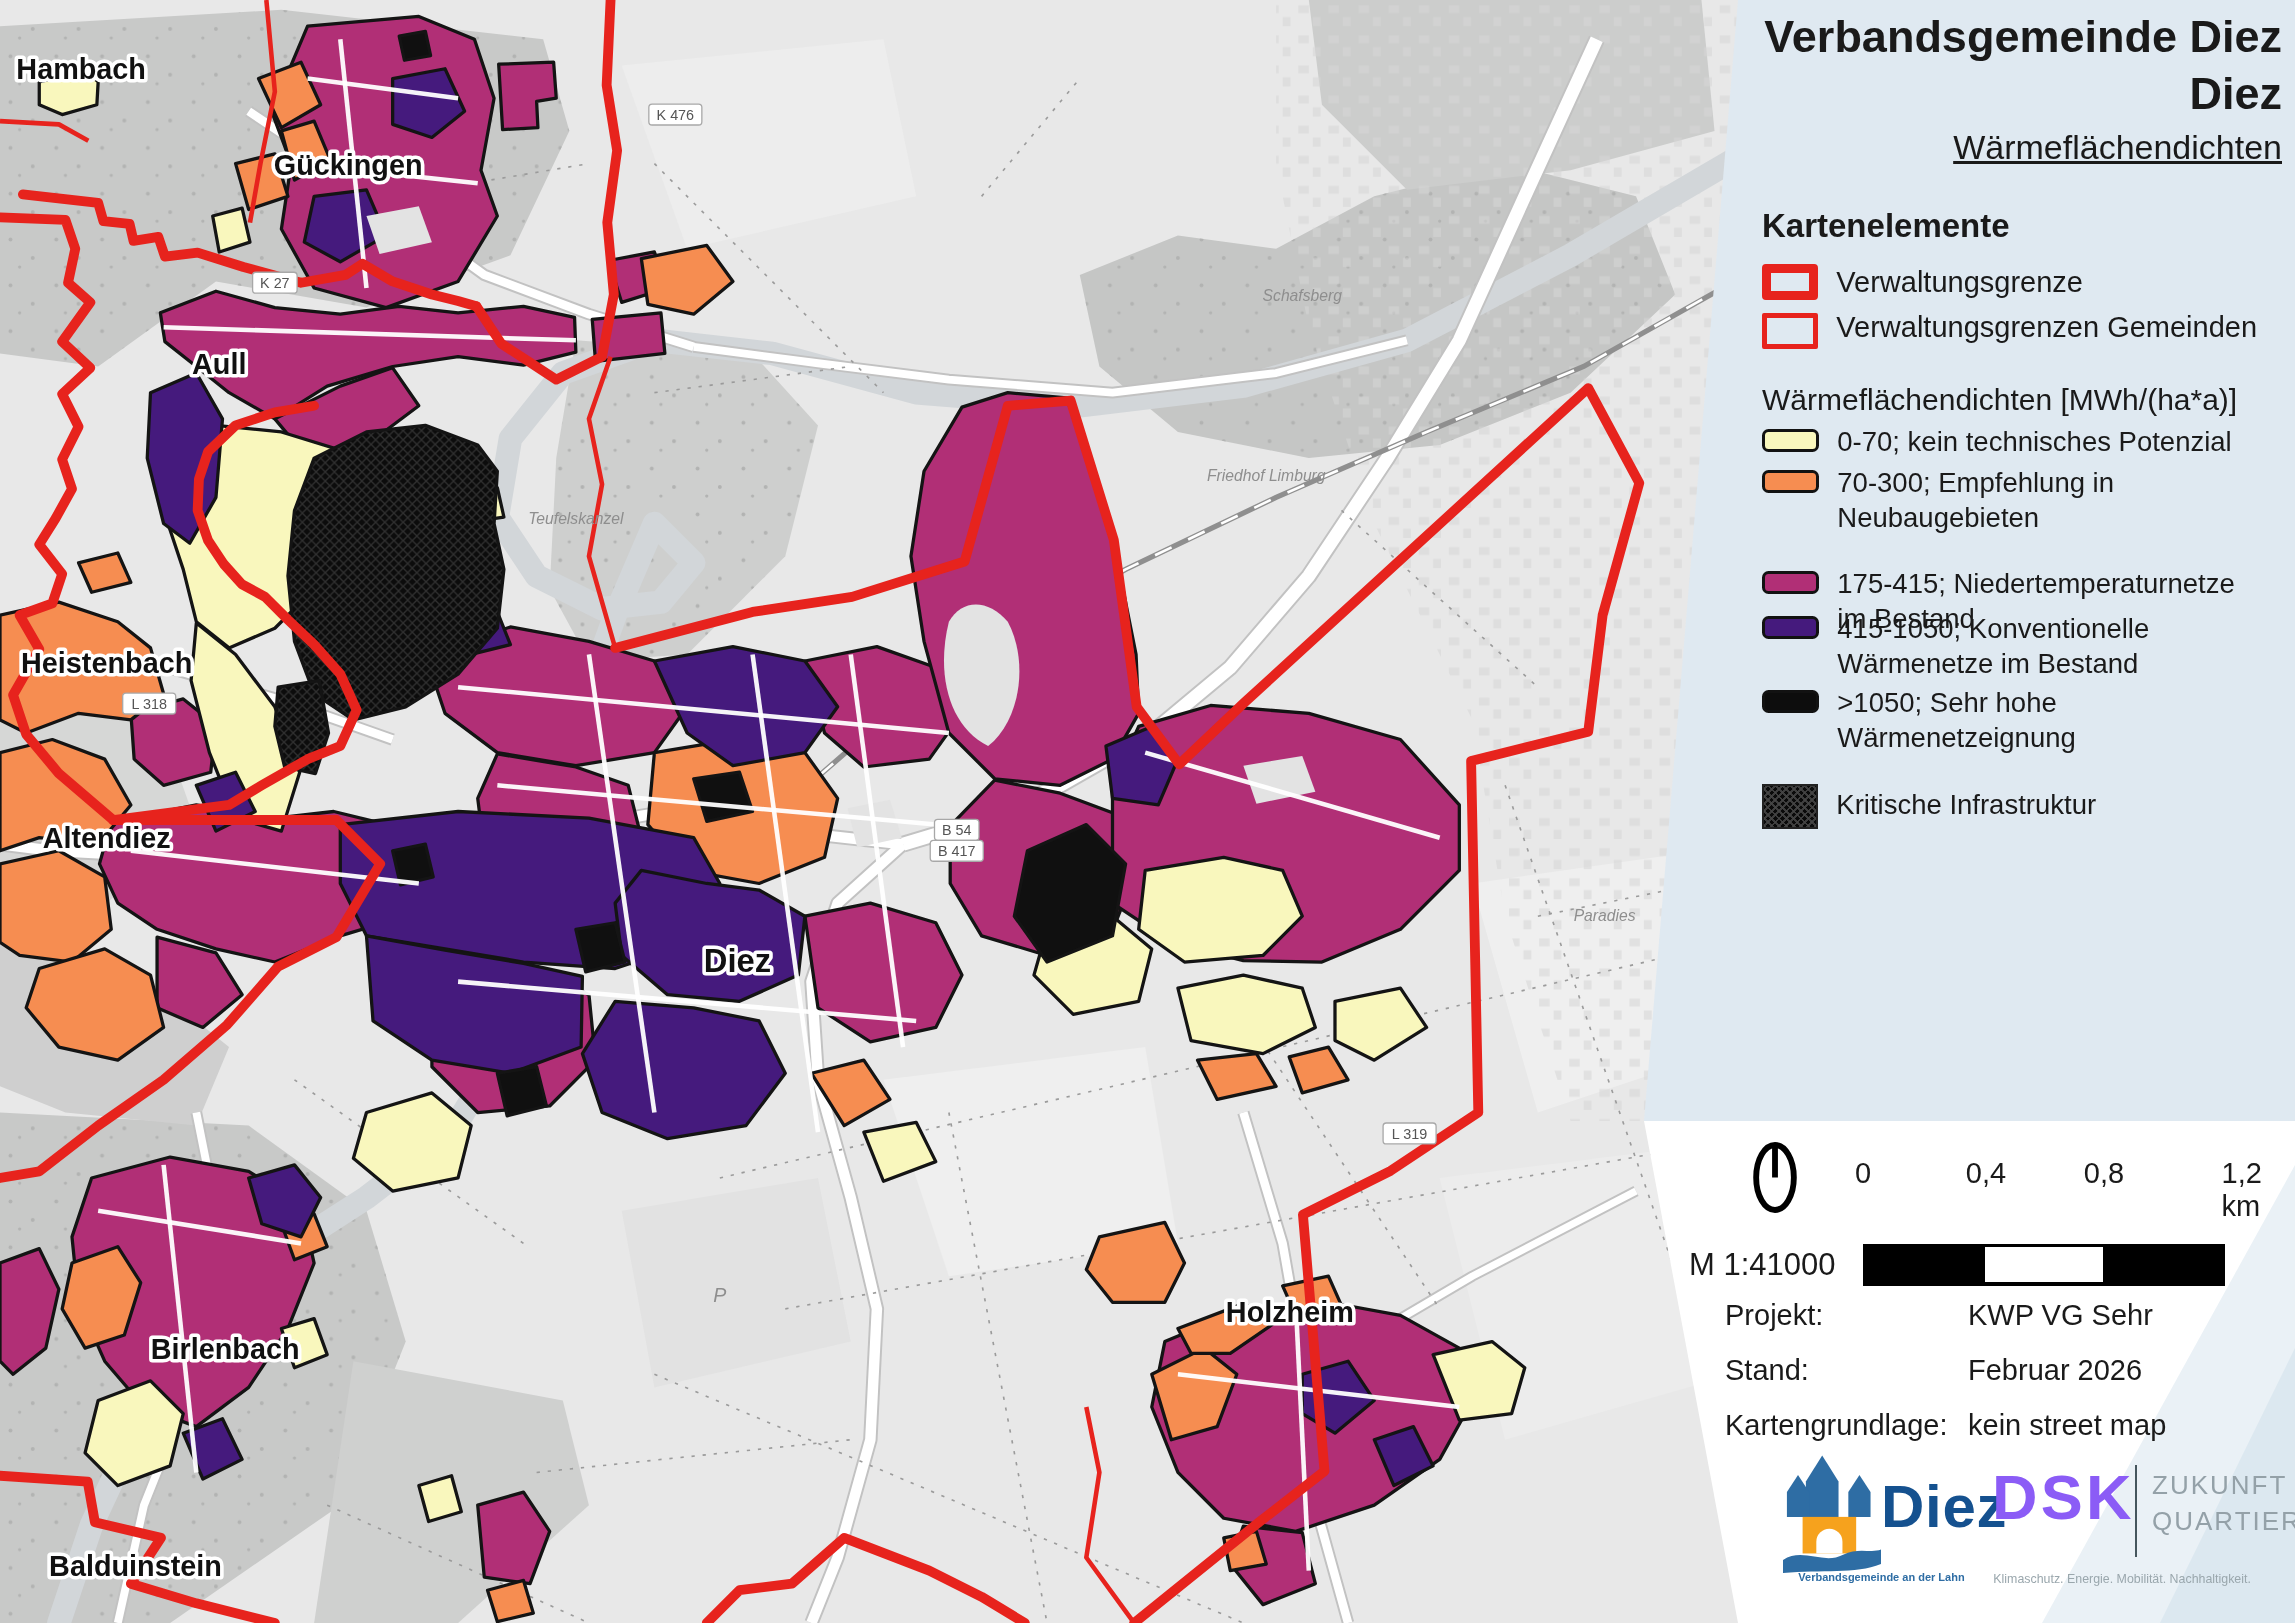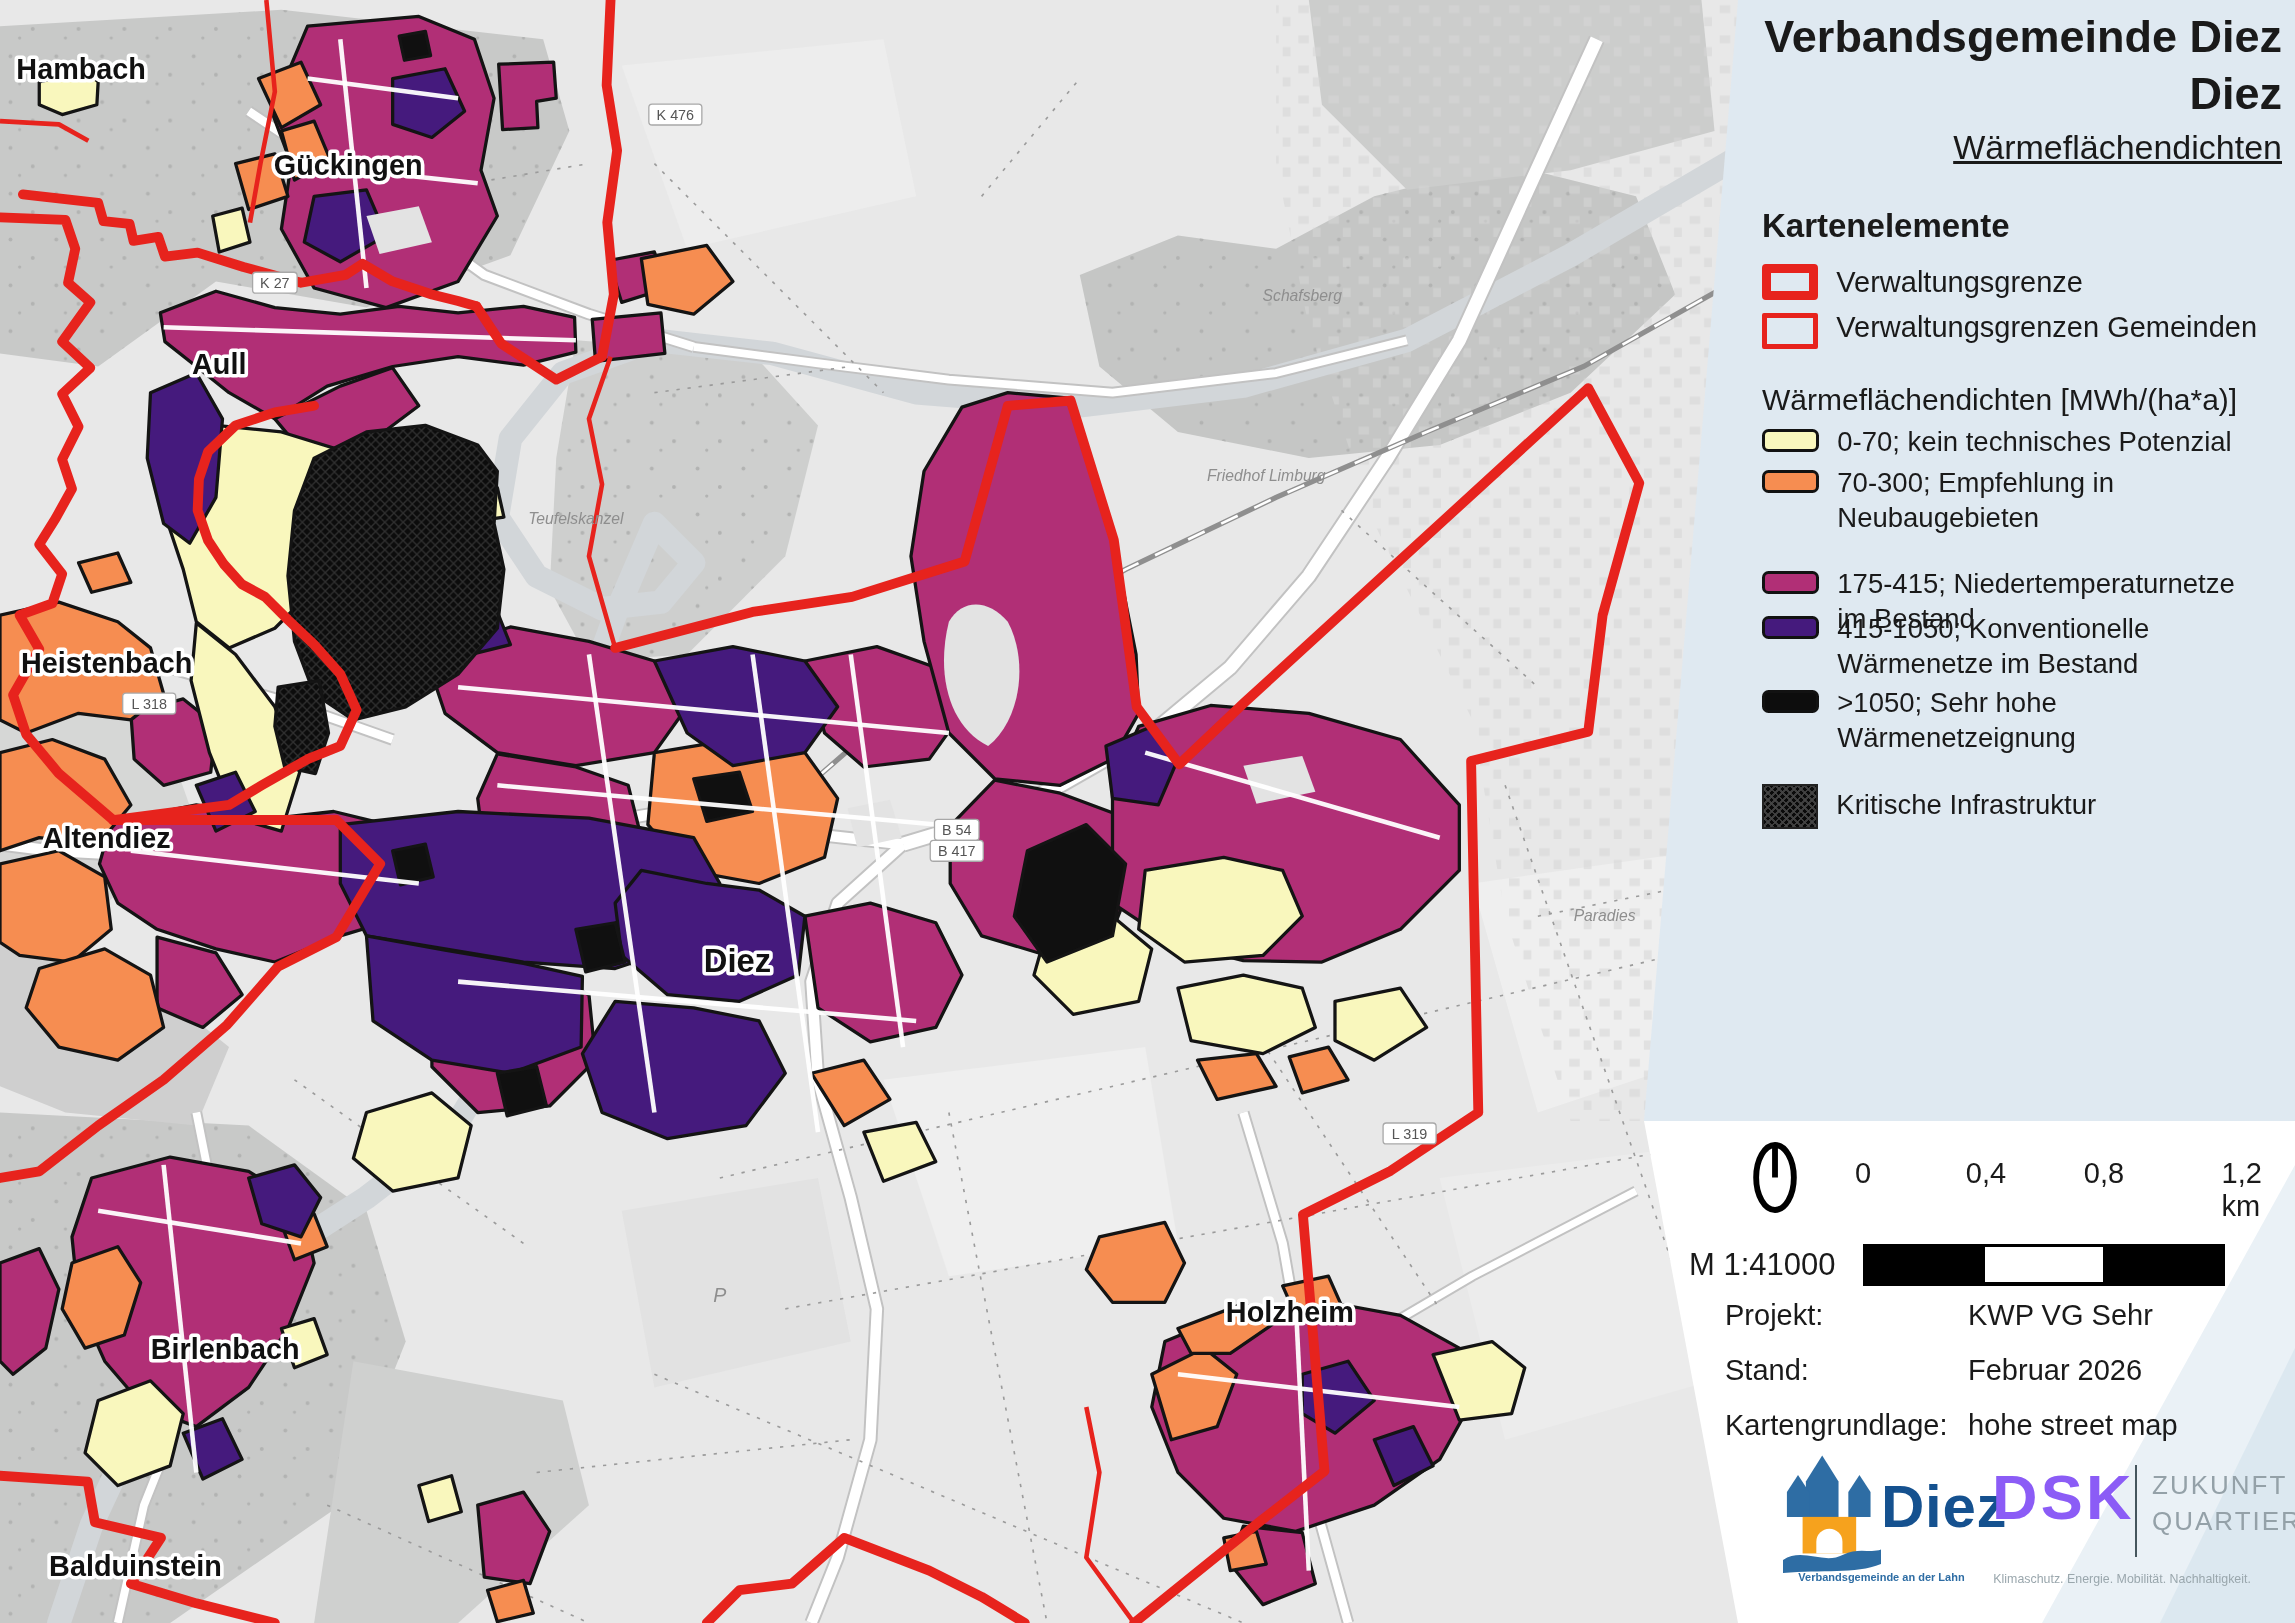--- a/index.html
+++ b/index.html
@@ -366,21 +366,21 @@
   <span class="tick" style="left:2246px">1,2 km</span>
   <div class="bar">
       <div class="mid"></div>
     </div>
 
   <span class="proj-label" style="top:1299px">Projekt:</span>
   <span class="proj-value" style="top:1299px">KWP VG Sehr</span>
   <span class="proj-label" style="top:1354px">Stand:</span>
   <span class="proj-value" style="top:1354px">Februar 2026</span>
   <span class="proj-label" style="top:1409px">Kartengrundlage:</span>
-  <span class="proj-value" style="top:1409px">hohe street map</span>
+  <span class="proj-value" style="top:1409px">kein street map</span>
 
   <div class="diez-logo">
     <svg width="98" height="131" viewBox="0 0 150 200">
       <path d="M60,2 L85,42 L85,96 L35,96 L35,42 Z" fill="#2e6da4"></path>
       <path d="M6,58 L23,32 L40,58 L40,96 L6,96 Z" fill="#2e6da4"></path>
       <path d="M100,58 L117,32 L134,58 L134,96 L100,96 Z" fill="#2e6da4"></path>
       <rect x="30" y="96" width="82" height="56" fill="#f6a21d"></rect>
       <path d="M51,152 L51,134 A20,20 0 0 1 91,134 L91,152 Z" fill="#ffffff"></path>
       <path d="M0,162 C30,142 62,170 92,154 C115,142 135,152 150,146 L150,168 C110,184 60,176 0,182 Z" fill="#2e6da4"></path>
     </svg>

